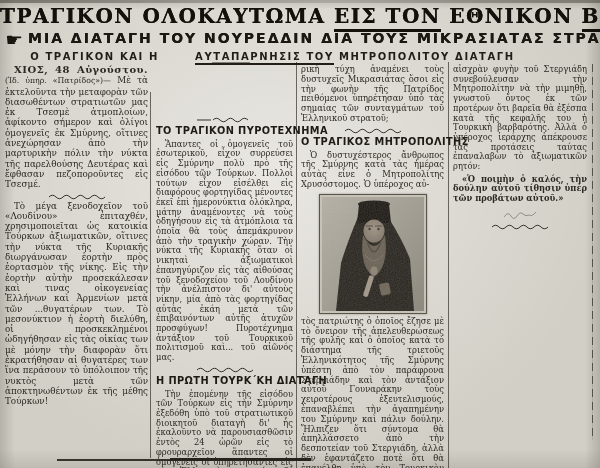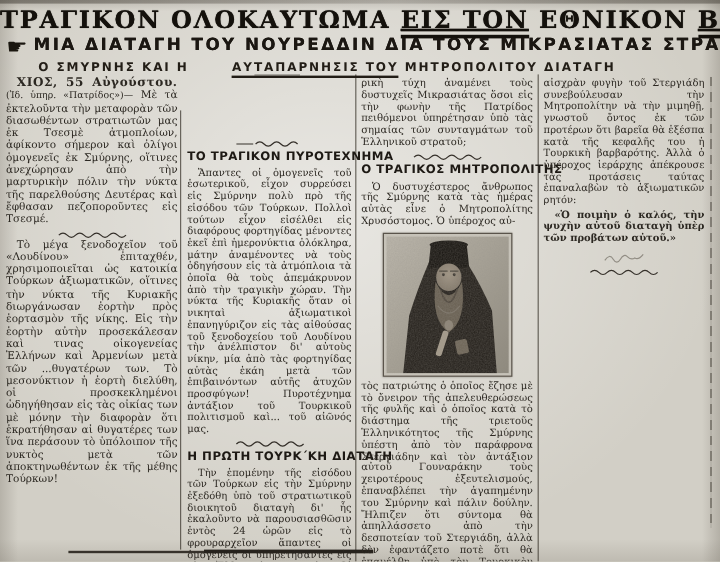--- a/index.html
+++ b/index.html
@@ -9,21 +9,21 @@
     background:
       radial-gradient(ellipse at 45% 38%, rgba(255,255,255,.50), rgba(255,255,255,0) 72%),
       linear-gradient(90deg, rgba(110,104,94,.28), rgba(0,0,0,0) 2.5%, rgba(0,0,0,0) 97.5%, rgba(110,104,94,.30)),
       linear-gradient(180deg, rgba(105,99,89,.30), rgba(0,0,0,0) 2%, rgba(0,0,0,0) 96%, rgba(120,114,103,.22)),
       #d2cfc6;
   }
   
   .h1{position:absolute;top:4px;left:0;width:600px;text-align:center;
       font-weight:bold;font-size:20px;letter-spacing:1.5px;color:#14110c;
       text-shadow:0 0 .6px #14110c;white-space:nowrap;}
-  .h1 .u{border-bottom:3px solid #14110c;padding-bottom:1px;text-decoration:underline;}
+  .h1 .u{border-bottom:3px solid #14110c;padding-bottom:1px;}
   .manicule{position:absolute;top:29px;left:6px;font-size:18px;color:#1a160f;
       font-family:"DejaVu Sans",sans-serif;transform:scaleX(1.1);}
   .h2{position:absolute;top:30px;left:28px;width:562px;text-align:center;
       font-family:"DejaVu Sans",sans-serif;font-weight:bold;font-size:14px;
       letter-spacing:2px;color:#1b1712;text-shadow:0 0 .5px #1b1712;white-space:nowrap;}
   .h3{position:absolute;top:51px;left:0;width:545px;text-align:center;
       font-family:"DejaVu Sans",sans-serif;font-weight:bold;font-size:10px;
       letter-spacing:1.6px;color:#221d16;white-space:nowrap;}
   .h3 .u{border-bottom:2px solid #221d16;padding-bottom:1px;margin-left:31px;}
   .mast-tick{position:absolute;top:62px;left:212px;width:38px;height:1px;background:rgba(60,55,47,.55);}
@@ -74,24 +74,24 @@
 <div class="vrule broken" id="vrule-right"></div>
 <div class="bottom-rule"></div>
 <div class="bottom-rule-thick"></div>
 <div class="mast-tick"></div>
 
 <div class="h1"><span>ΤΡΑΓΙΚΟΝ ΟΛΟΚΑΥΤΩΜΑ </span><span class="u">ΕΙΣ ΤΟΝ</span><span> ΕΘΝΙΚΟΝ </span><span class="u">ΒΩΜΟΝ</span></div>
 
 <div class="manicule">☛</div>
 <div class="h2">ΜΙΑ ΔΙΑΤΑΓΗ ΤΟΥ ΝΟΥΡΕΔΔΙΝ ΔΙΑ ΤΟΥΣ ΜΙΚΡΑΣΙΑΤΑΣ ΣΤΡΑΤΙΩΤΑΣ</div>
 
-<div class="h3"><span>Ο ΣΜΥΡΝΗΣ ΚΑΙ Η </span><span class="u">ΑΥΤΑΠΑΡΝΗΣΙΣ ΤΟΥ</span><span> ΜΗΤΡΟΠΟΛΙΤΟΥ ΔΙΑΤΑΓΗ</span></div>
+<div class="h3"><span>Ο ΤΡΑΓΙΚΟΝ ΚΑΙ Η </span><span class="u">ΑΥΤΑΠΑΡΝΗΣΙΣ ΤΟΥ</span><span> ΜΗΤΡΟΠΟΛΙΤΟΥ ΔΙΑΤΑΓΗ</span></div>
 
 <div class="col" id="col1">
-  <p><span class="dateline">ΧΙΟΣ, 55 Αὐγούστου.</span>
+  <p><span class="dateline">ΧΙΟΣ, 48 Αὐγούστου.</span>
     <span class="credit">(Ἰδ. ὑπηρ. «Πατρίδος»)—</span>
     <span>Μὲ τὰ ἐκτελοῦντα τὴν μεταφορὰν τῶν διασωθέντων στρατιωτῶν μας ἐκ Τσεσμὲ ἀτμοπλοίων, ἀφίκοντο σήμερον καὶ ὀλίγοι ὁμογενεῖς ἐκ Σμύρνης, οἵτινες ἀνεχώρησαν ἀπὸ τὴν μαρτυρικὴν πόλιν τὴν νύκτα τῆς παρελθούσης Δευτέρας καὶ ἔφθασαν πεζοποροῦντες εἰς Τσεσμέ.</span></p>
   <svg class="wavy" width="58" height="6" viewBox="0 0 58 6">
       <path d="M1,3 q3.5,-3.5 7,0 t7,0 t7,0 t7,0 t7,0 t7,0 t7,0 t7,0" fill="none" stroke="#35302a" stroke-width="1"></path>
     </svg>
   <p>Τὸ μέγα ξενοδοχεῖον τοῦ «Λουδίνου» ἐπιταχθέν, χρησιμοποιεῖται ὡς κατοικία Τούρκων ἀξιωματικῶν, οἵτινες τὴν νύκτα τῆς Κυριακῆς διωργάνωσαν ἑορτὴν πρὸς ἑορτασμὸν τῆς νίκης. Εἰς τὴν ἑορτὴν αὐτὴν προσεκάλεσαν καὶ τινας οἰκογενείας Ἑλλήνων καὶ Ἀρμενίων μετὰ τῶν ...θυγατέρων των. Τὸ μεσονύκτιον ἡ ἑορτὴ διελύθη, οἱ προσκεκλημένοι ὡδηγήθησαν εἰς τὰς οἰκίας των μὲ μόνην τὴν διαφορὰν ὅτι ἐκρατήθησαν αἱ θυγατέρες των ἵνα περάσουν τὸ ὑπόλοιπον τῆς νυκτὸς μετὰ τῶν ἀποκτηνωθέντων ἐκ τῆς μέθης Τούρκων!</p>
 </div>
 
 <div class="col" id="col2">
   <div class="spacer-col2"></div>
@@ -155,20 +155,20 @@
       <rect width="102" height="114" filter="url(#grain)"></rect>
     </svg>
   </figure>
 
   <p class="cont">τὸς πατριώτης ὁ ὁποῖος ἔζησε μὲ τὸ ὄνειρον τῆς ἀπελευθερώσεως τῆς φυλῆς καὶ ὁ ὁποῖος κατὰ τὸ διάστημα τῆς τριετοῦς Ἑλληνικότητος τῆς Σμύρνης ὑπέστη ἀπὸ τὸν παράφρονα Στεργιάδην καὶ τὸν ἀντάξιον αὐτοῦ Γουναράκην τοὺς χειροτέρους ἐξευτελισμούς, ἐπαναβλέπει τὴν ἀγαπημένην του Σμύρνην καὶ πάλιν δούλην. Ἤλπιζεν ὅτι σύντομα θὰ ἀπηλλάσσετο ἀπὸ τὴν δεσποτείαν τοῦ Στεργιάδη, ἀλλὰ δὲν ἐφαντάζετο ποτὲ ὅτι θὰ ἐπανέλθῃ ὑπὸ τὸν Τουρκικὸν ζυγόν.</p>
 
 </div>
 
 <div class="col" id="col4">
   <p class="cont">αἰσχρὰν φυγὴν τοῦ Στεργιάδη συνεβούλευσαν τὴν Μητροπολίτην νὰ τὴν μιμηθῇ, γνωστοῦ ὄντος ἐκ τῶν προτέρων ὅτι βαρεῖα θὰ ἐξέσπα κατὰ τῆς κεφαλῆς του ἡ Τουρκικὴ βαρβαρότης. Ἀλλὰ ὁ ὑπέροχος ἱεράρχης ἀπέκρουσε τὰς προτάσεις ταύτας ἐπαναλαβὼν τὸ ἀξιωματικῶν ρητόν:</p>
-  <p class="quote">«Ὁ ποιμὴν ὁ καλός, τὴν ψυχὴν αὐτοῦ διαταγὴ ὑπὲρ τῶν προβάτων αὐτοῦ.»</p>
+  <p class="quote">«Ὁ ποιμὴν ὁ καλός, τὴν δούλην αὐτοῦ τίθησιν ὑπὲρ τῶν προβάτων αὐτοῦ.»</p>
   <svg class="scribble" width="34" height="10" viewBox="0 0 34 10">
       <path d="M1,7 q4,-6 7,-1 t6,0 t6,-2 t6,1 q3,2 7,-3" fill="none" stroke="#5a544a" stroke-width="1"></path>
     </svg>
   <svg class="wavy" width="58" height="6" viewBox="0 0 58 6">
       <path d="M1,3 q3.5,-3.5 7,0 t7,0 t7,0 t7,0 t7,0 t7,0 t7,0 t7,0" fill="none" stroke="#35302a" stroke-width="1"></path>
     </svg>
 </div>
 
 </body></html>

